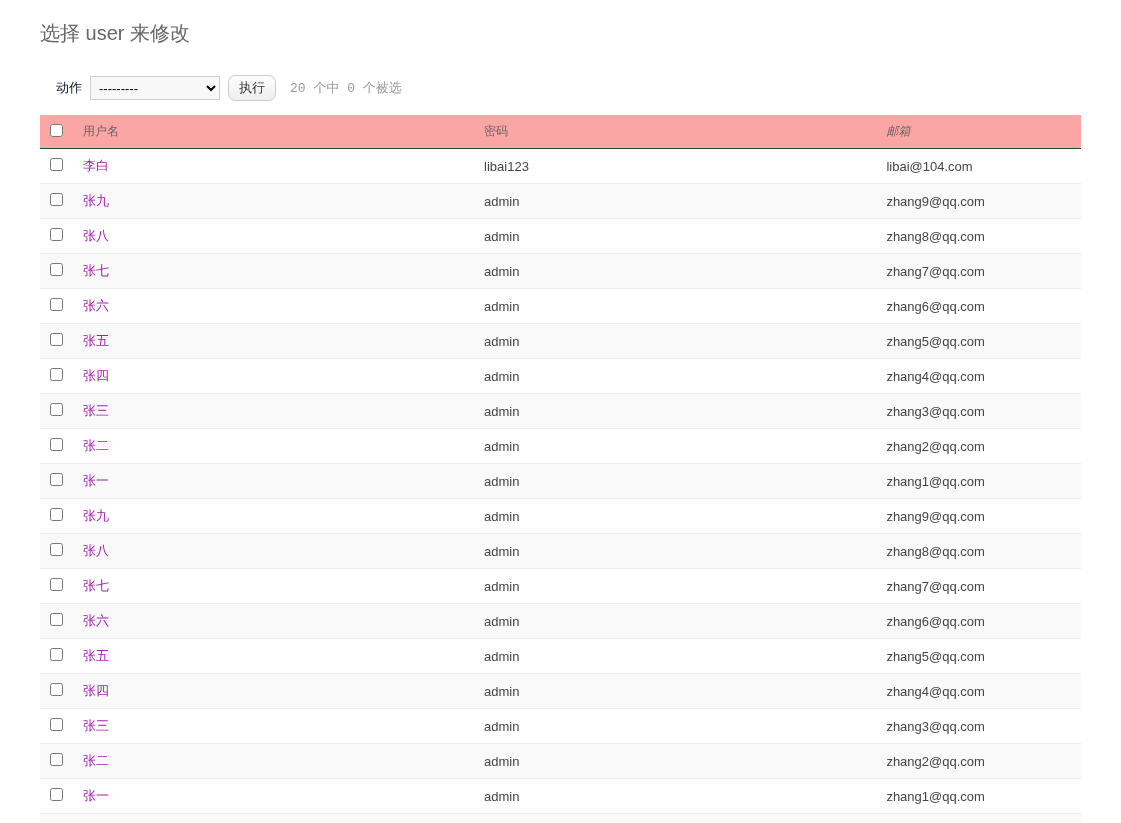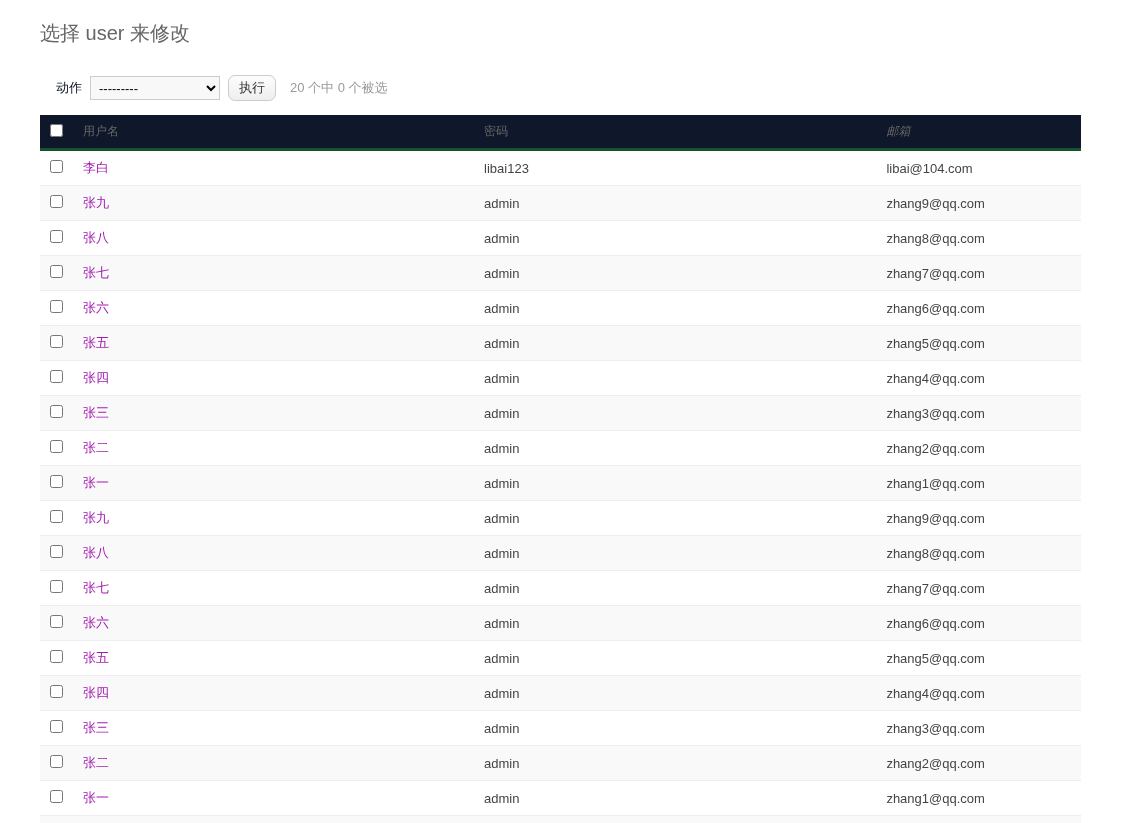--- a/index.html
+++ b/index.html
@@ -45,33 +45,34 @@
       padding: 3px 10px;
       font-size: 13px;
       border-radius: 7px;
       cursor: pointer;
       color: #333;
       text-align: center;
     }
     .selection-count {
       color: #999;
       margin-left: 6px;
+      font-family: Liberation Mono, monospace;
     }
     table.changelist {
       width: 100%;
       border-collapse: collapse;
       font-size: 13px;
     }
     table.changelist thead th {
-      background: #0f172a;
+      background: #fca5a5;
       text-align: left;
       font-weight: 400;
       color: #666;
       padding: 8px 10px;
-      border-bottom: 3px solid #14532d;
+      border-bottom: 1px solid #14532d;
       font-size: 12px;
     }
     table.changelist thead th.checkbox-col {
       width: 30px;
       text-align: center;
     }
     table.changelist tbody tr {
       border-bottom: 1px solid #eee;
     }
     table.changelist tbody tr:nth-child(even) {

